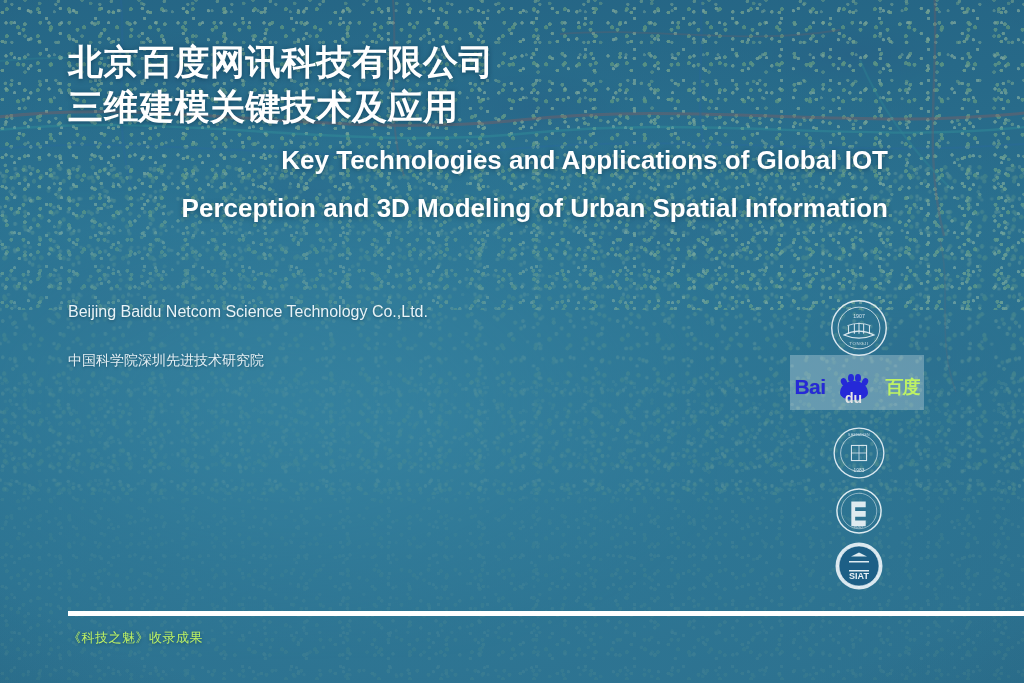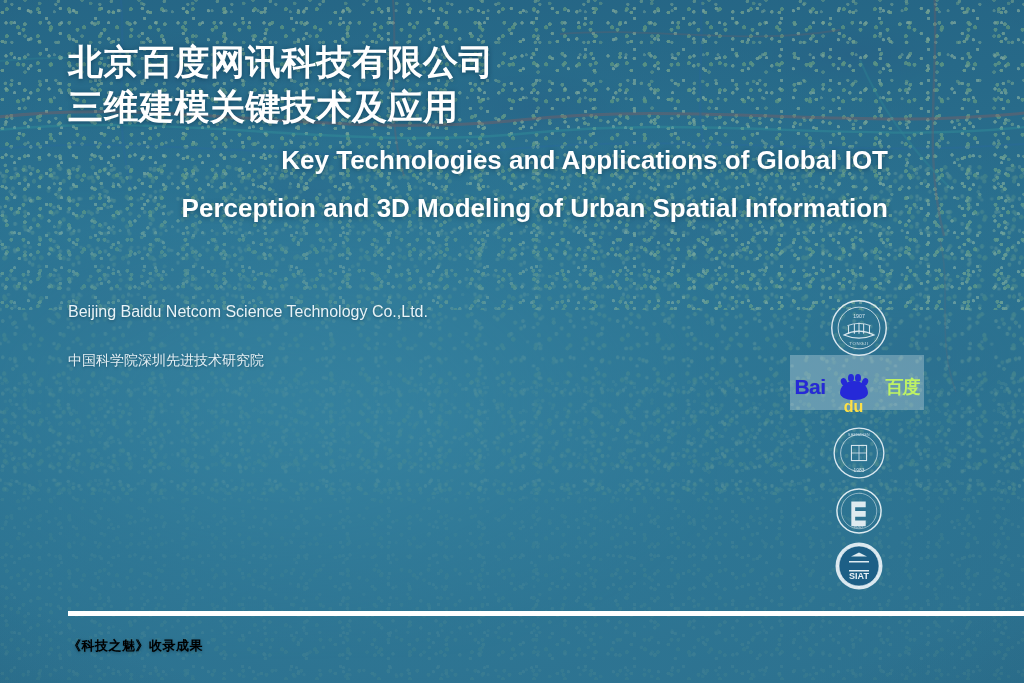--- a/index.html
+++ b/index.html
@@ -172,25 +172,24 @@
     top: 611px;
     height: 5px;
     background: #ffffff;
   }
 
   .footnote {
     position: absolute;
     left: 68px;
     top: 629px;
     font-size: 13px;
-    font-weight: 700;
-    color: #000000;
+    font-weight: 400;
+    color: #bef264;
     letter-spacing: .5px;
     text-shadow: 0 1px 3px rgba(10,45,65,.5);
-    margin-top: 8px;
   }
 
   
   .logo-column {
     position: absolute;
     left: 826px;
     top: 296px;
     width: 66px;
   }
   .logo-slot {
@@ -243,26 +242,26 @@
     background: #2529d8;
     border-radius: 50%;
     top: 0;
   }
   .baidu-paw .toe.t1 { left: 2px;  top: 4px; transform: rotate(-22deg); }
   .baidu-paw .toe.t2 { left: 9px;  top: 0px; }
   .baidu-paw .toe.t3 { left: 16px; top: 0px; }
   .baidu-paw .toe.t4 { left: 23px; top: 4px; transform: rotate(22deg); }
   .baidu-du {
     position: absolute;
-    left: 0; top: 24px;
+    left: 0; top: 16px;
     width: 30px;
     text-align: center;
-    font-size: 16px;
+    font-size: 14px;
     font-weight: 700;
-    color: #fde047;
+    color: #e5e5e5;
     line-height: 17px;
   }
   .baidu-cn {
     font-size: 18px;
     font-weight: 700;
     color: #bef264;
     margin-left: 4px;
     letter-spacing: -1px;
   }
 </style>

